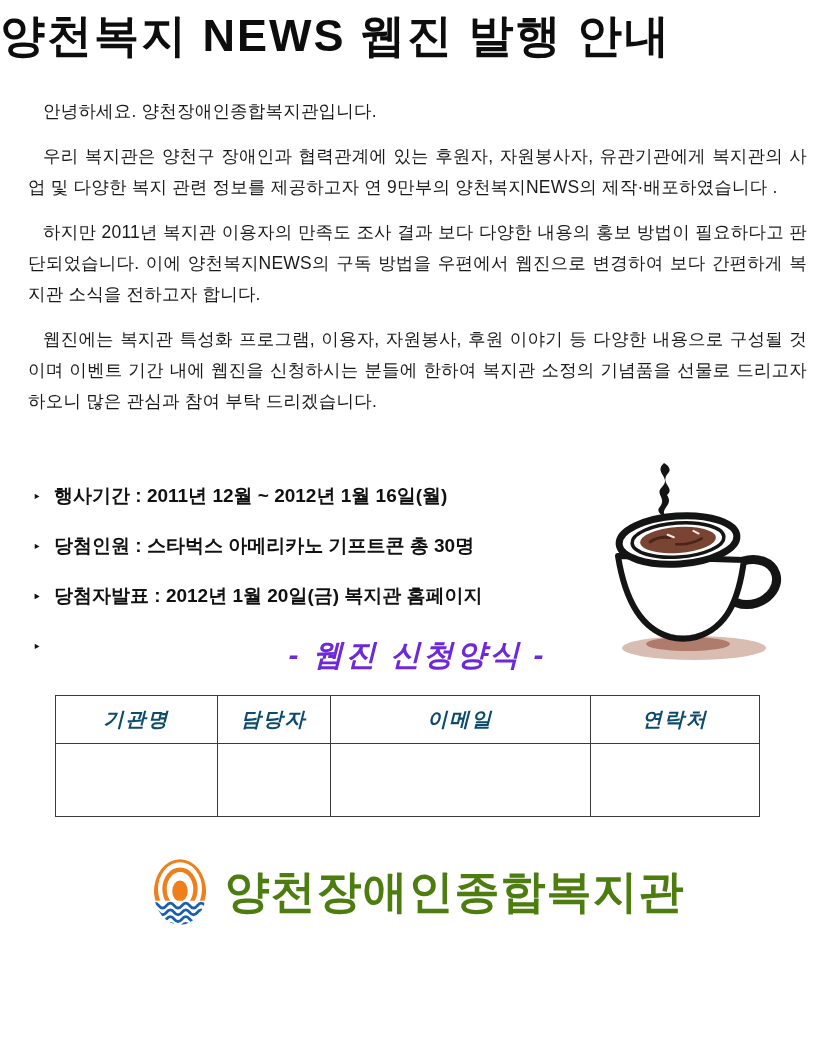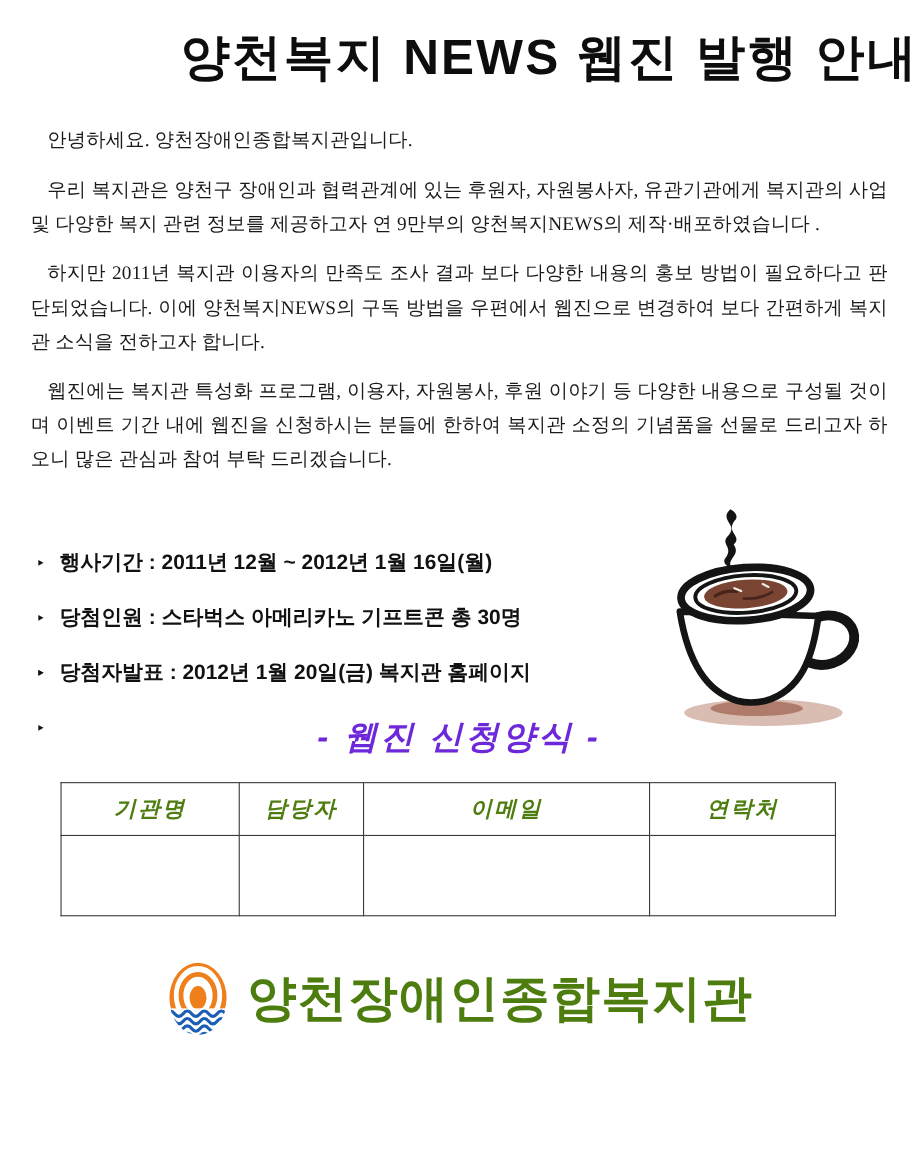--- a/index.html
+++ b/index.html
@@ -8,40 +8,39 @@
     position: relative;
     width: 835px;
     height: 1051px;
     background: #ffffff;
     overflow: hidden;
     font-family: "Liberation Sans", sans-serif;
     color: #1a1a1a;
   }
   .doc-title {
     margin: 0;
-    padding-top: 22px;
-    text-align: right;
+    padding-top: 6px;
+    text-align: left;
     font-size: 45px;
     line-height: 60px;
     font-weight: bold;
     letter-spacing: 2px;
     color: #0d0d0d;
     white-space: nowrap;
   }
   .content {
     margin: 30px 28px 0 28px;
   }
   .content p {
     margin: 0 0 14px 0;
     font-size: 17.5px;
     line-height: 31px;
     text-align: justify;
     text-indent: 15px;
     letter-spacing: 0.2px;
-    font-family: Liberation Serif, serif;
   }
   .bullet-list {
     margin: 68px 0 0 34px;
     padding: 0;
     list-style: none;
   }
   .bullet-list li {
     position: relative;
     margin: 0 0 28px 0;
     padding-left: 20px;
@@ -83,21 +82,21 @@
   }
   table.signup-table th, table.signup-table td {
     border: 1.6px solid #3a3a3a;
   }
   table.signup-table th {
     height: 45px;
     font-size: 20px;
     font-weight: bold;
     font-style: italic;
     letter-spacing: 2px;
-    color: #4d7c0f;
+    color: #0c4a6e;
     text-align: center;
     vertical-align: middle;
     background: #ffffff;
   }
   table.signup-table td {
     height: 70px;
     background: #ffffff;
   }
   .col-org    { width: 23%; }
   .col-person { width: 16%; }

